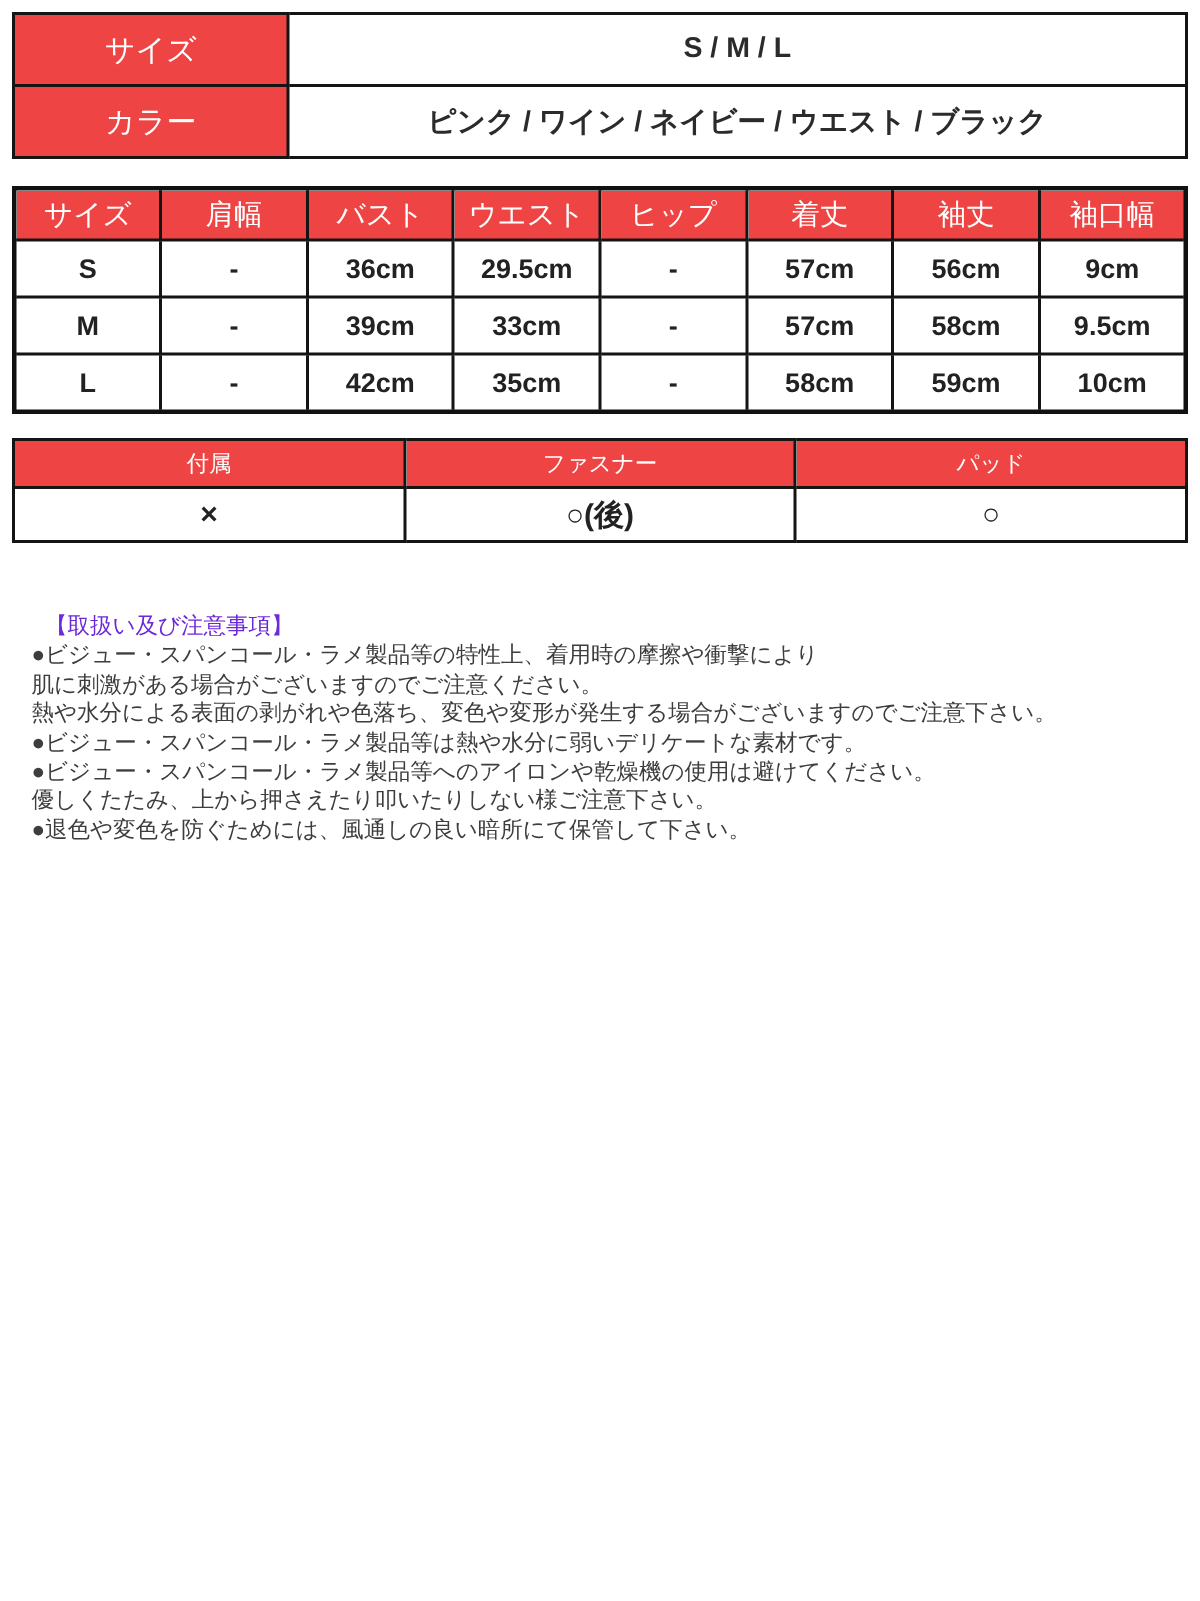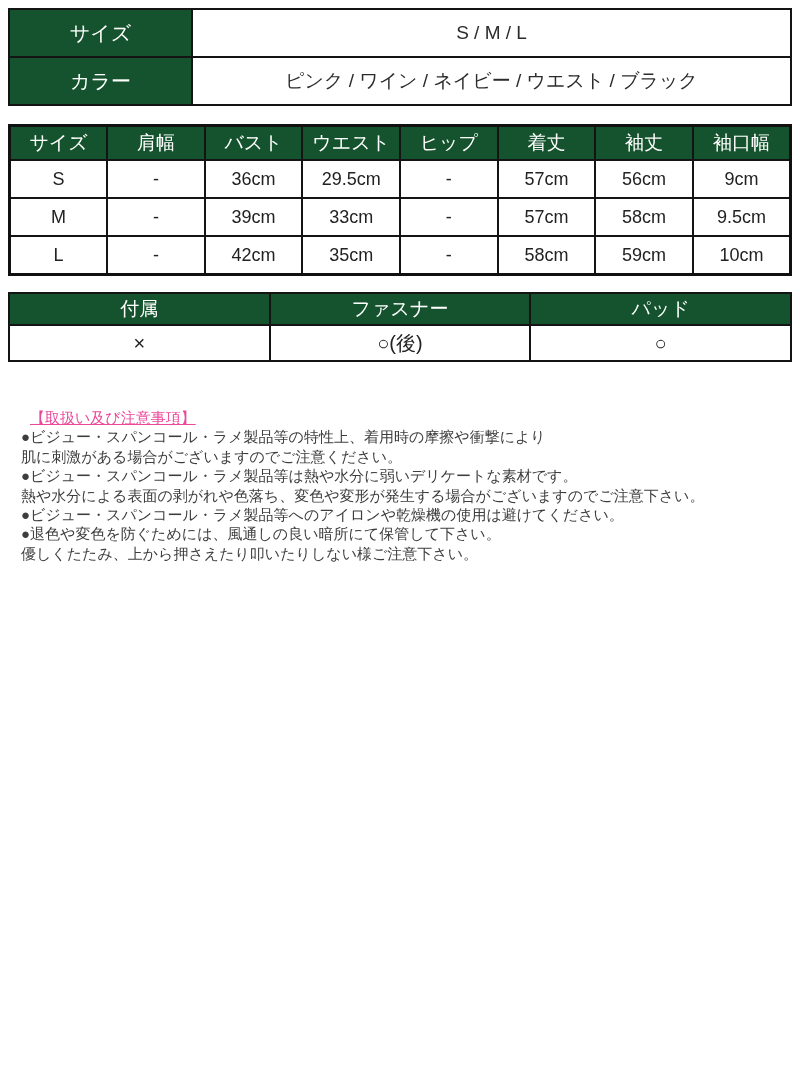--- a/index.html
+++ b/index.html
@@ -22,51 +22,51 @@
     table-layout: fixed;
     width: 784px;
   }
   table.tbl th, table.tbl td {
     border: 2px solid #141414;
     text-align: center;
     vertical-align: middle;
     padding: 0;
     overflow: hidden;
     white-space: nowrap;
+    font-weight: bold;
   }
   table.tbl th {
-    background: #14532d;
+    background: #ef4444;
     color: #ffffff;
     font-weight: normal;
   }
   
   table.info-tbl th { width: 181px; font-size: 20px; }
   table.info-tbl td { color: #2b2b2b; font-size: 19px; }
   table.info-tbl th, table.info-tbl td { height: 46px; }
   
   table.size-tbl { margin-top: 18px; border: 3px solid #111; }
   table.size-tbl th { height: 32px; font-size: 19px; }
   table.size-tbl td { height: 36px; font-size: 18px; color: #222; }
   
   table.feat-tbl { margin-top: 16px; }
-  table.feat-tbl th { height: 30px; font-size: 19px; }
+  table.feat-tbl th { height: 30px; font-size: 15px; }
   table.feat-tbl td { height: 34px; font-size: 20px; color: #222; }
   table.feat-tbl.second { margin-top: 3px; }
   
   .notes {
     margin-top: 46px;
     padding-left: 13px;
     color: #3d3d3d;
     font-size: 15px;
     line-height: 19.4px;
   }
   .notes-title {
     padding-left: 9px;
-    color: #ec4899;
-    text-decoration: underline;
+    color: #6d28d9;
   }
   .note-line { white-space: nowrap; }
 </style>
 </head>
 <body>
 
 <div class="page">
 
   <table class="tbl info-tbl">
     <tbody>
@@ -143,20 +143,20 @@
         <td>○</td>
       </tr>
     </tbody>
   </table>
 
 
   <div class="notes">
     <div class="notes-title">【取扱い及び注意事項】</div>
     <div class="note-line">●ビジュー・スパンコール・ラメ製品等の特性上、着用時の摩擦や衝撃により</div>
     <div class="note-line">肌に刺激がある場合がございますのでご注意ください。</div>
+    <div class="note-line">熱や水分による表面の剥がれや色落ち、変色や変形が発生する場合がございますのでご注意下さい。</div>
     <div class="note-line">●ビジュー・スパンコール・ラメ製品等は熱や水分に弱いデリケートな素材です。</div>
-    <div class="note-line">熱や水分による表面の剥がれや色落ち、変色や変形が発生する場合がございますのでご注意下さい。</div>
     <div class="note-line">●ビジュー・スパンコール・ラメ製品等へのアイロンや乾燥機の使用は避けてください。</div>
+    <div class="note-line">優しくたたみ、上から押さえたり叩いたりしない様ご注意下さい。</div>
     <div class="note-line">●退色や変色を防ぐためには、風通しの良い暗所にて保管して下さい。</div>
-    <div class="note-line">優しくたたみ、上から押さえたり叩いたりしない様ご注意下さい。</div>
   </div>
 
 </div>
 
 </body></html>

